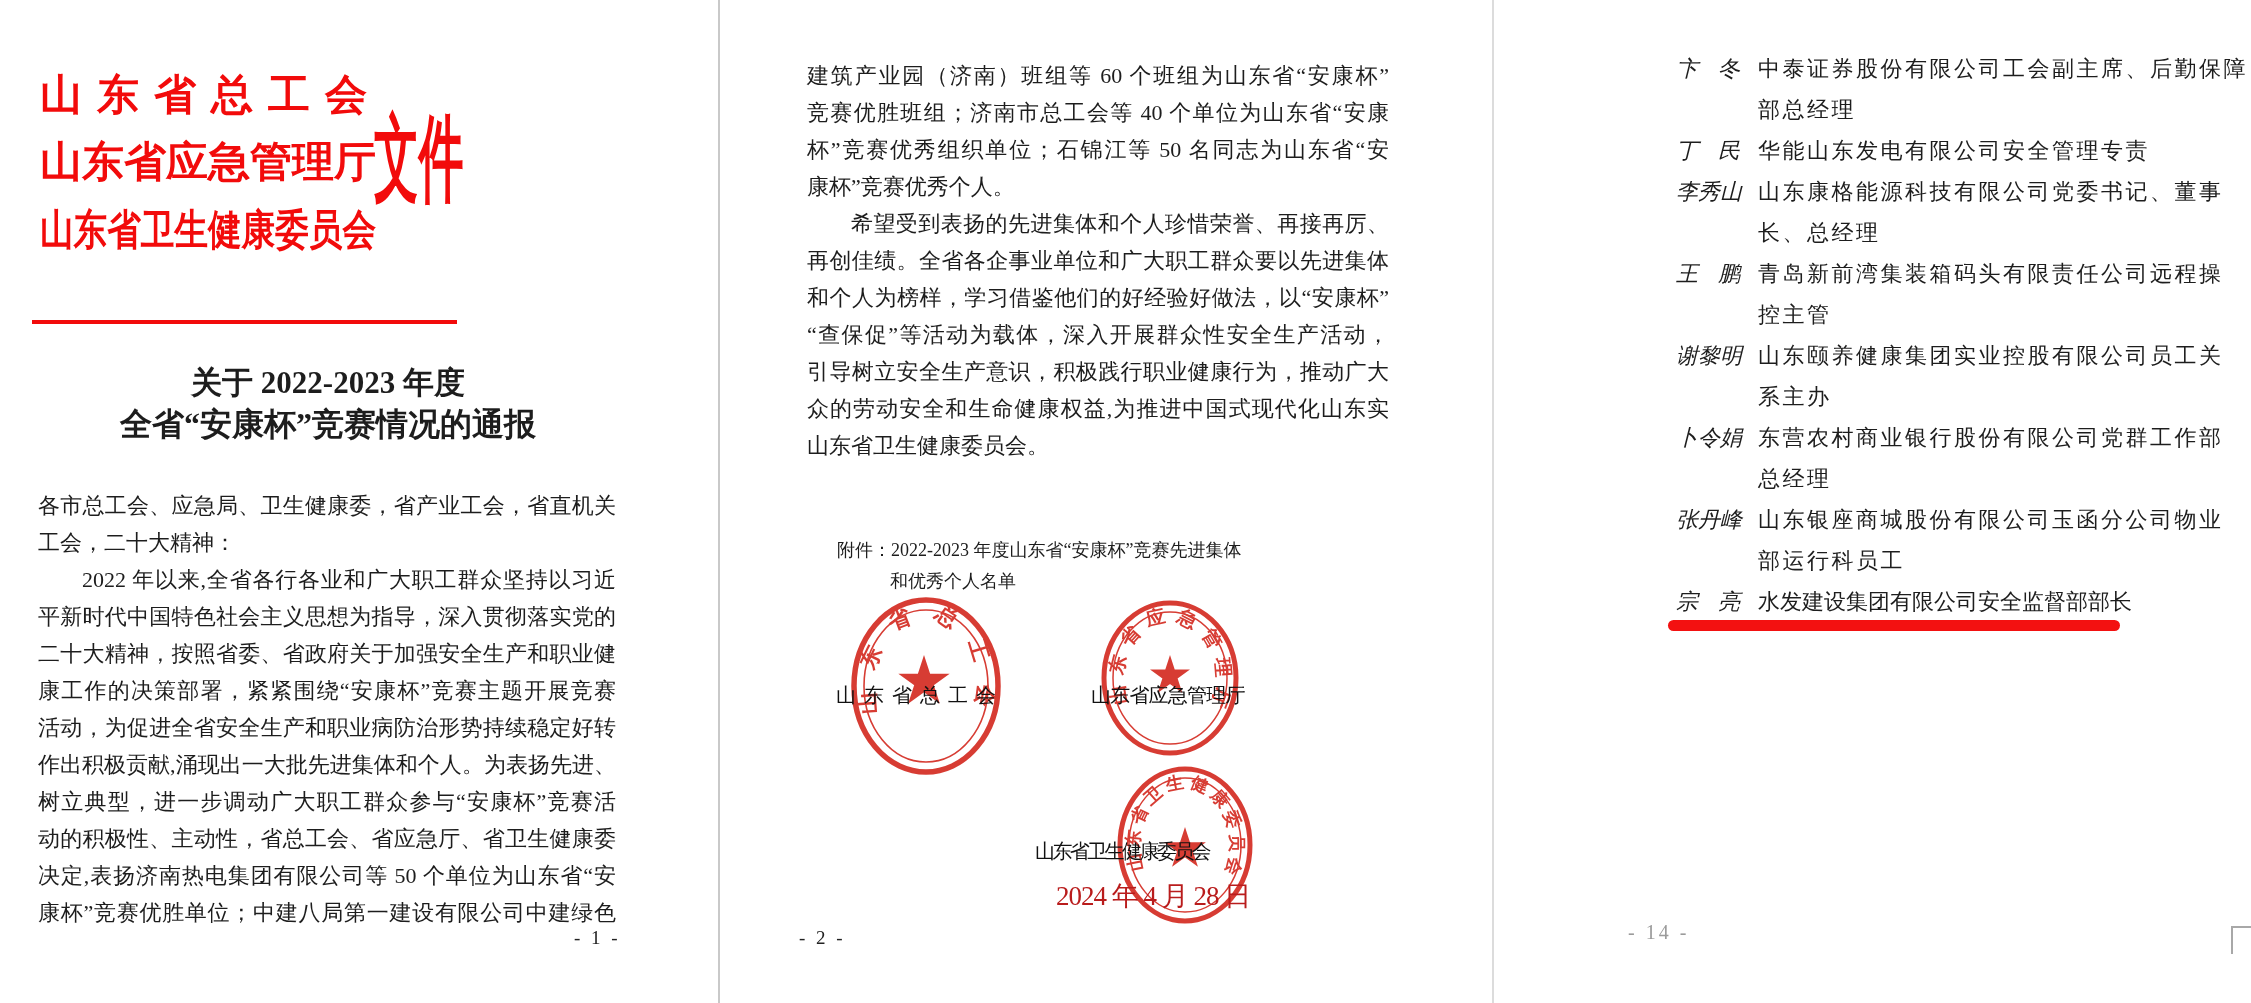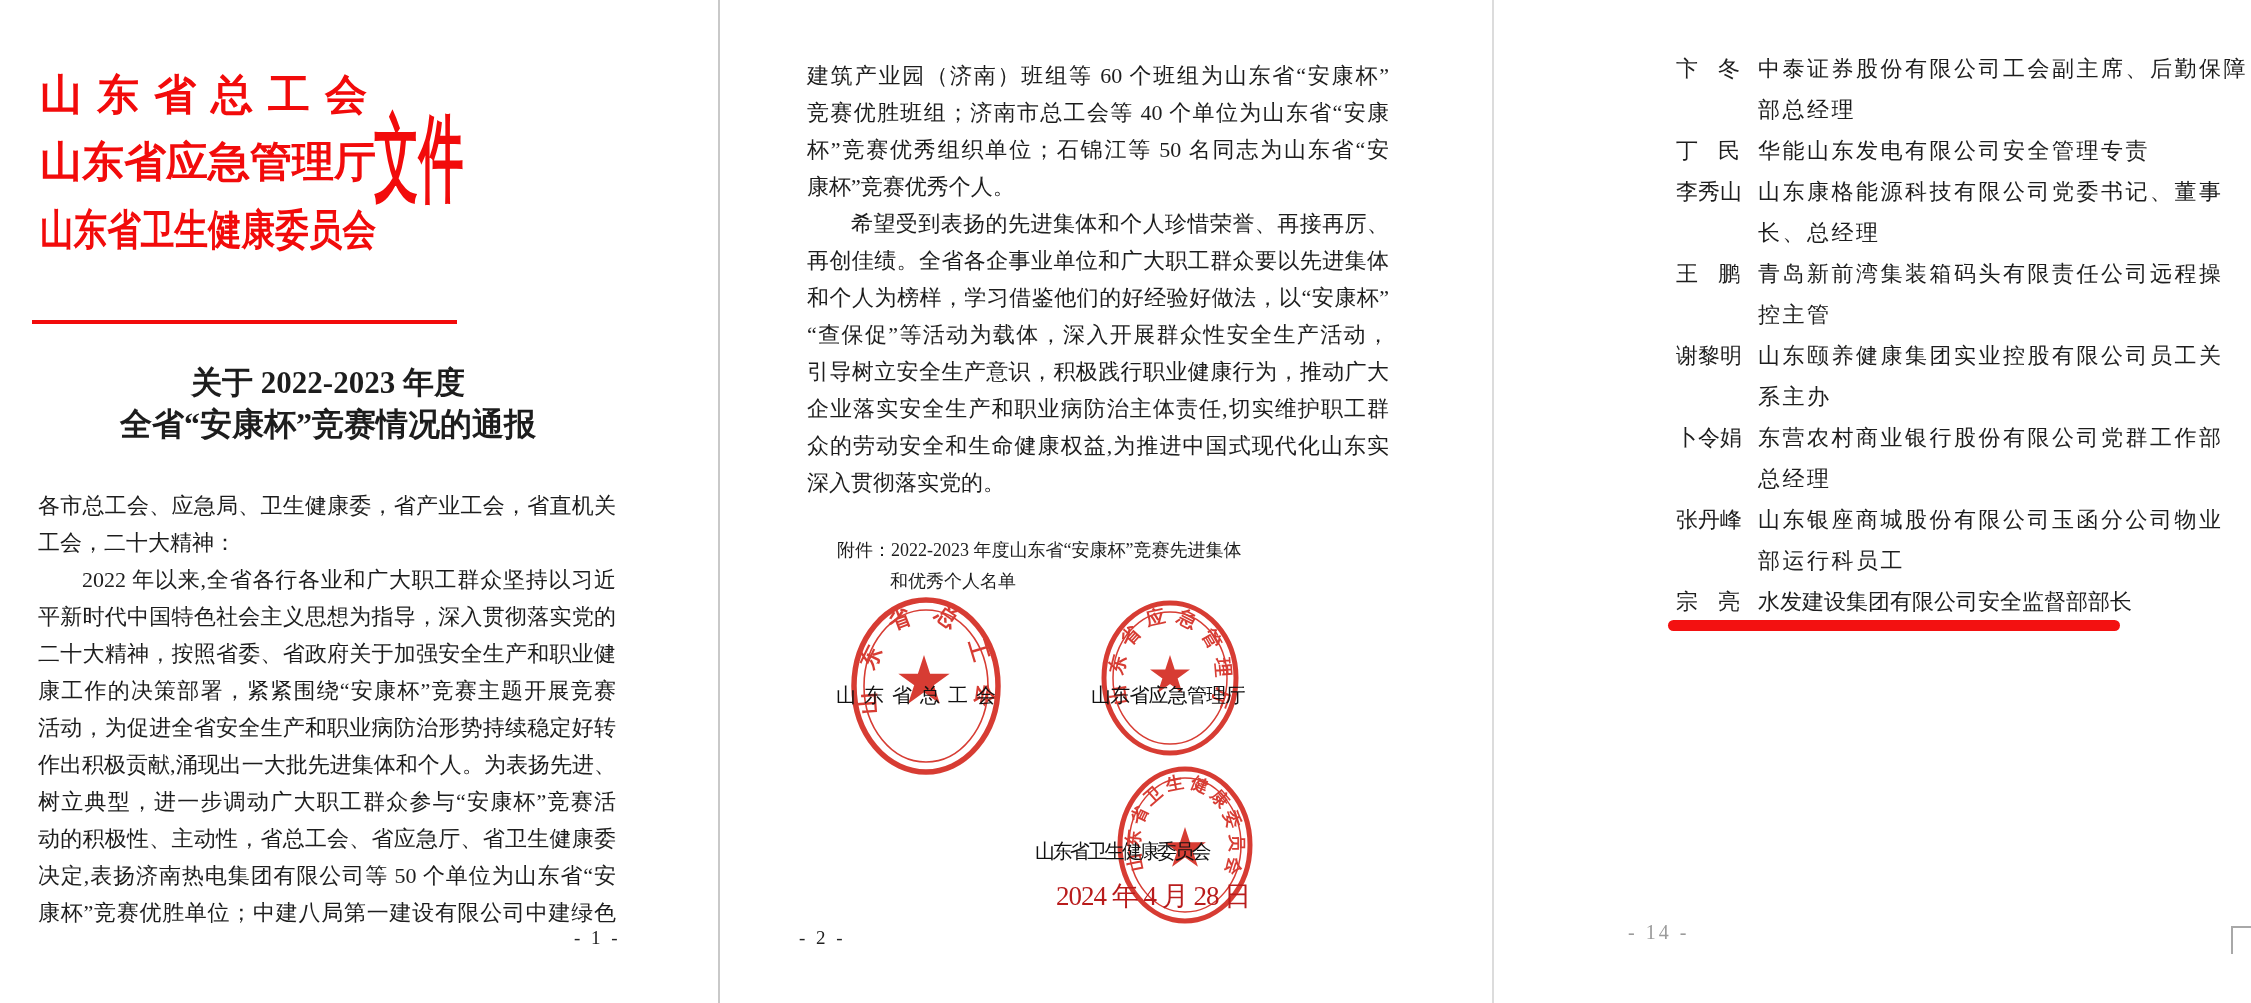--- a/index.html
+++ b/index.html
@@ -51,21 +51,21 @@
   
   .pagenum{position:absolute;font-size:19px;letter-spacing:3px;white-space:nowrap;color:#222;}
   .pn1{left:574px;top:927px;}
   .pn2{left:799px;top:927px;}
   .pn3{left:1628px;top:921px;color:#9b9b9b;font-size:20px;}
 
   
   .p3list{position:absolute;left:1676px;top:48px;width:566px;font-size:22px;}
   .p3row{display:flex;align-items:flex-start;}
   .p3name{width:64px;flex:0 0 64px;line-height:41px;white-space:nowrap;
-          text-align:justify;text-align-last:justify;}
+          text-align:justify;text-align-last:justify;font-style:italic;}
   .p3desc{margin-left:18px;flex:1;line-height:41px;}
   .p3desc .dl{white-space:nowrap;letter-spacing:2.5px;}
   .p3row.hl .p3desc .dl{letter-spacing:0;}
 
   .hl-underline{position:absolute;left:1668px;top:620px;width:452px;height:11px;
                 border-radius:6px;background:#f31111;z-index:2;}
   .corner-box{position:absolute;left:2231px;top:926px;width:22px;height:26px;
               border-top:2px solid #a8a8a8;border-left:2px solid #a8a8a8;}
 </style>
 </head>
@@ -130,25 +130,24 @@
         <div class="bline fill indent">希望受到表扬的先进集体和个人珍惜荣誉、再接再厉、</div>
 
         <div class="bline fill">再创佳绩。全省各企事业单位和广大职工群众要以先进集体</div>
 
         <div class="bline fill">和个人为榜样，学习借鉴他们的好经验好做法，以“安康杯”</div>
 
         <div class="bline fill">“查保促”等活动为载体，深入开展群众性安全生产活动，</div>
 
         <div class="bline fill">引导树立安全生产意识，积极践行职业健康行为，推动广大</div>
 
-        <div class="bline fill">企业落实安全生产和职业病防治主体责任,切实维护职工群</div>
 
         <div class="bline fill">众的劳动安全和生命健康权益,为推进中国式现代化山东实</div>
 
-        <div class="bline">深入贯彻落实党的。</div>
+        <div class="bline">山东省卫生健康委员会。</div>
       </div>
 
     <div class="attach">
       <div class="a1">附件：2022-2023 年度山东省“安康杯”竞赛先进集体</div>
       <div class="a2">和优秀个人名单</div>
     </div>
 
     <svg class="seal seal1" width="160" height="188" viewBox="0 0 160 188">
       <defs>
           <path id="sp1" d="M 37.4 131.9 A 52 66 0 1 1 122.6 131.9" fill="none"></path>

